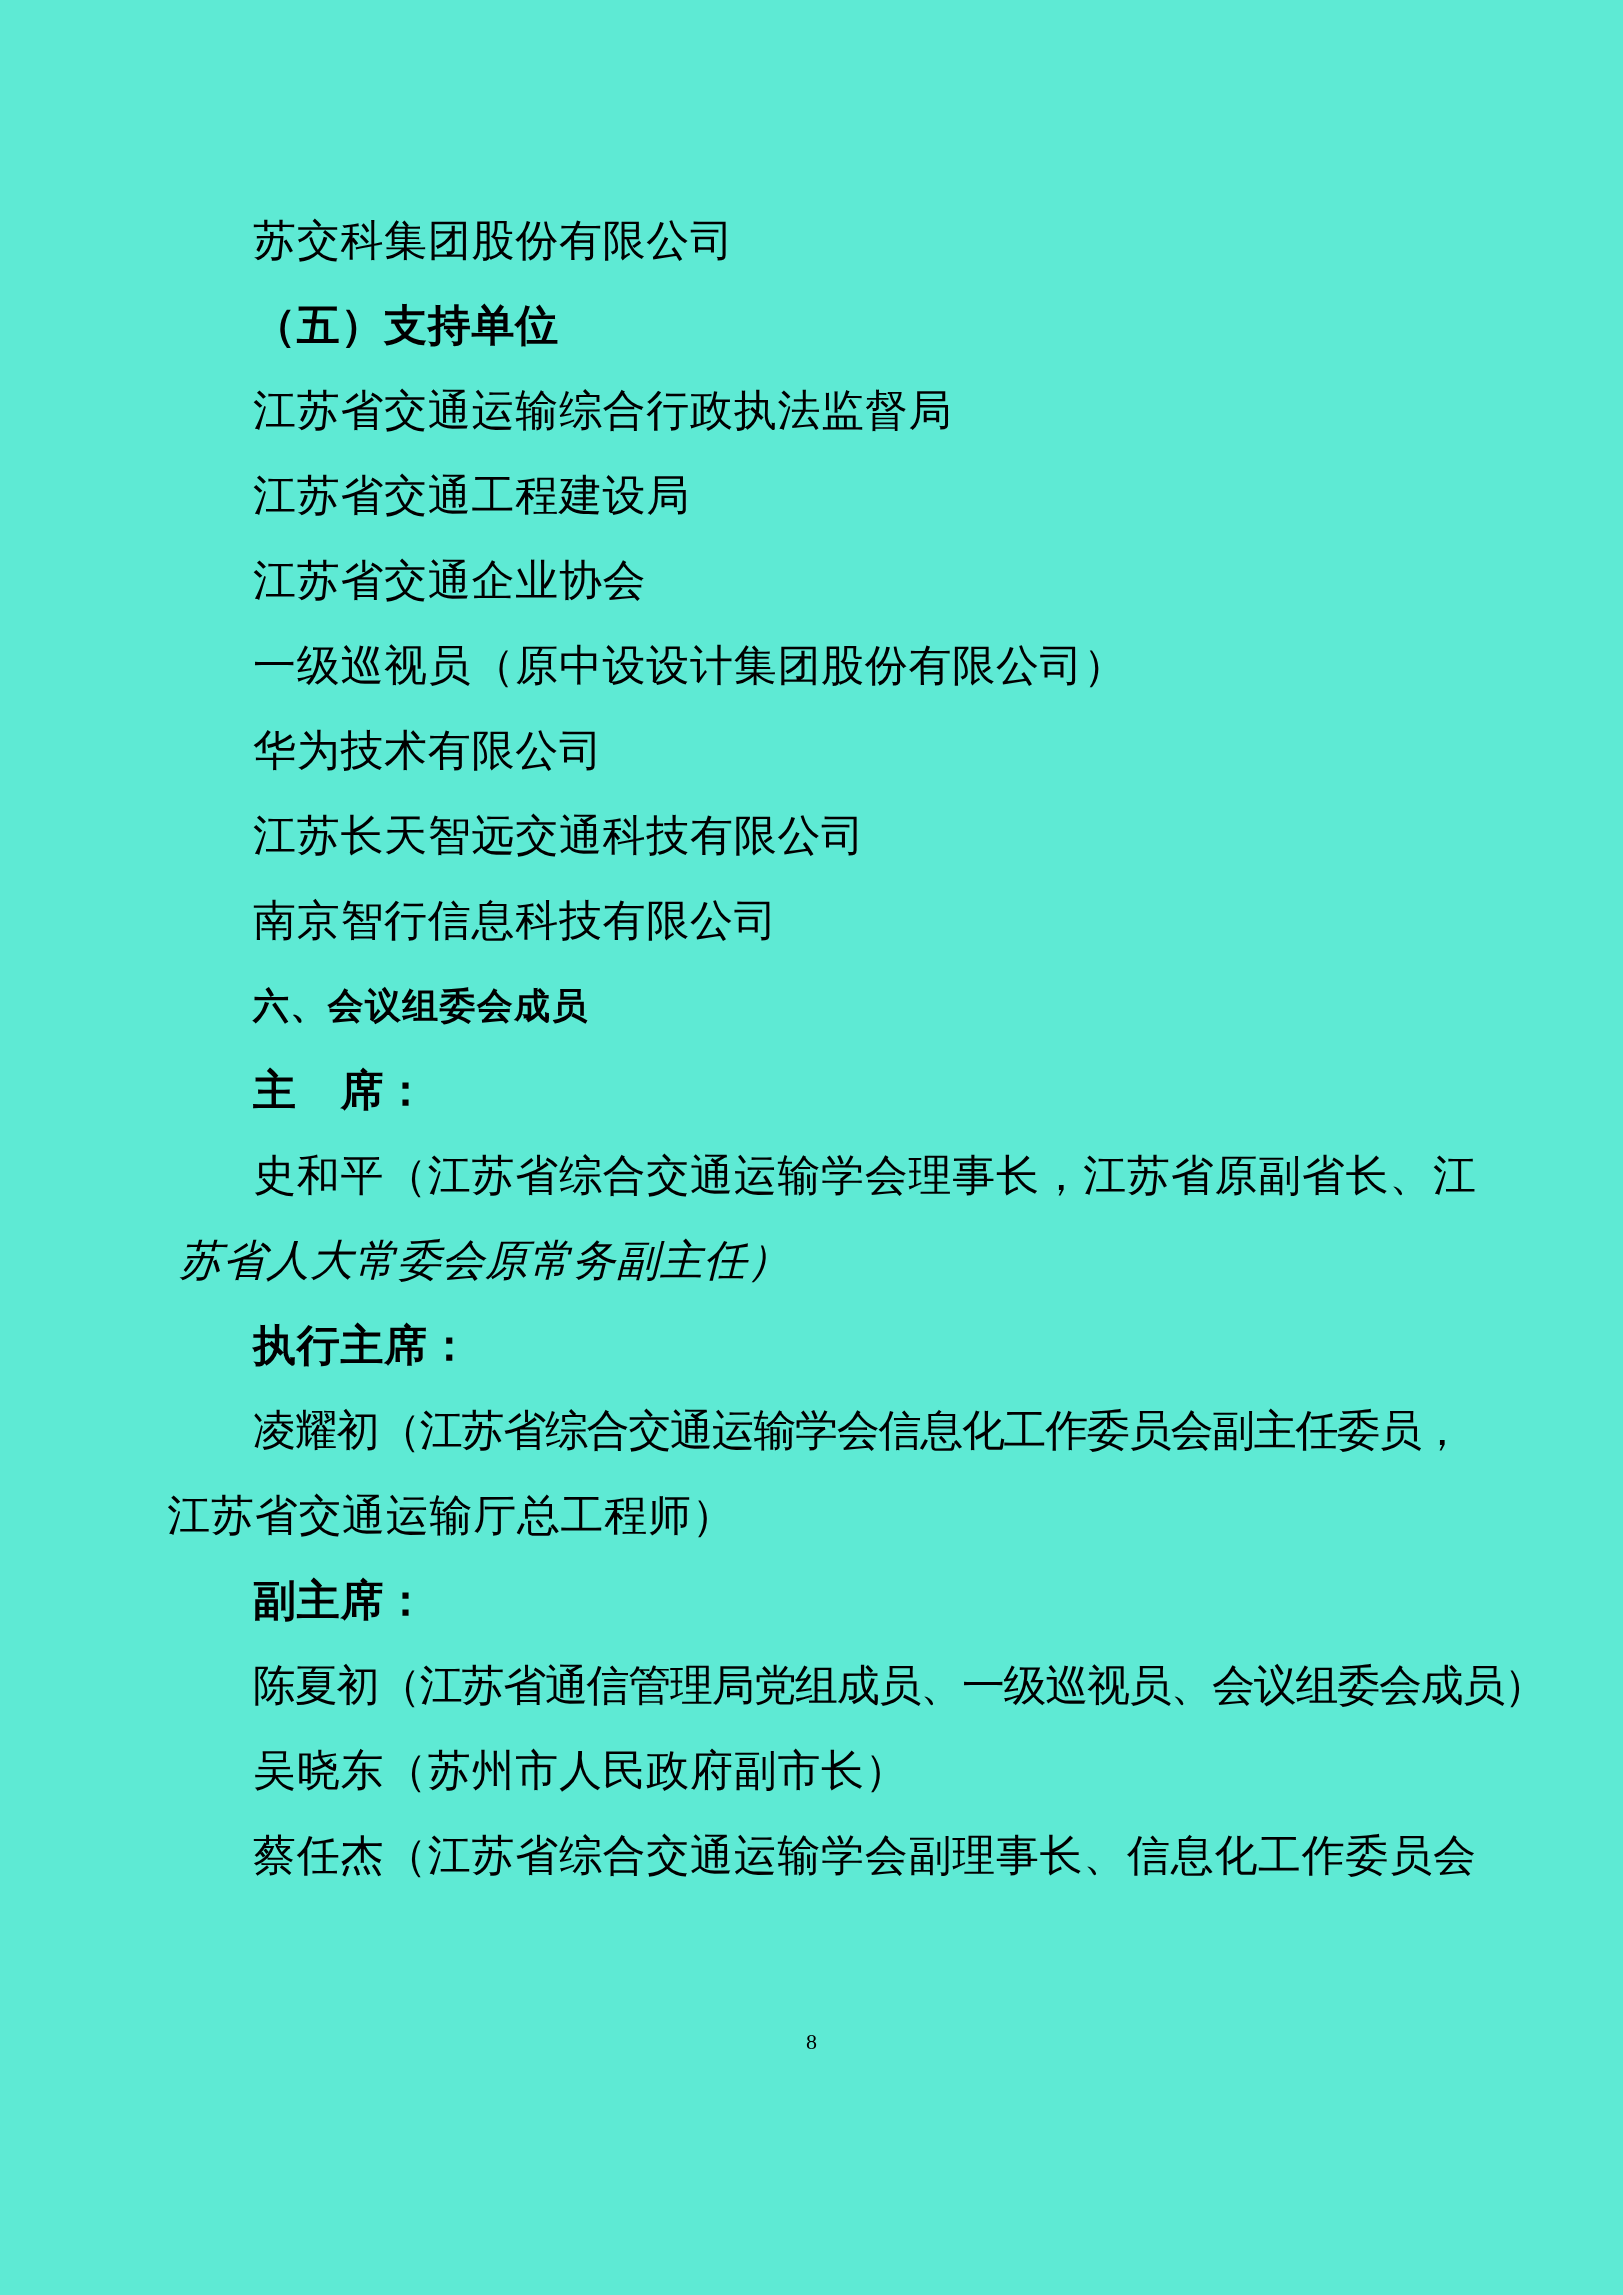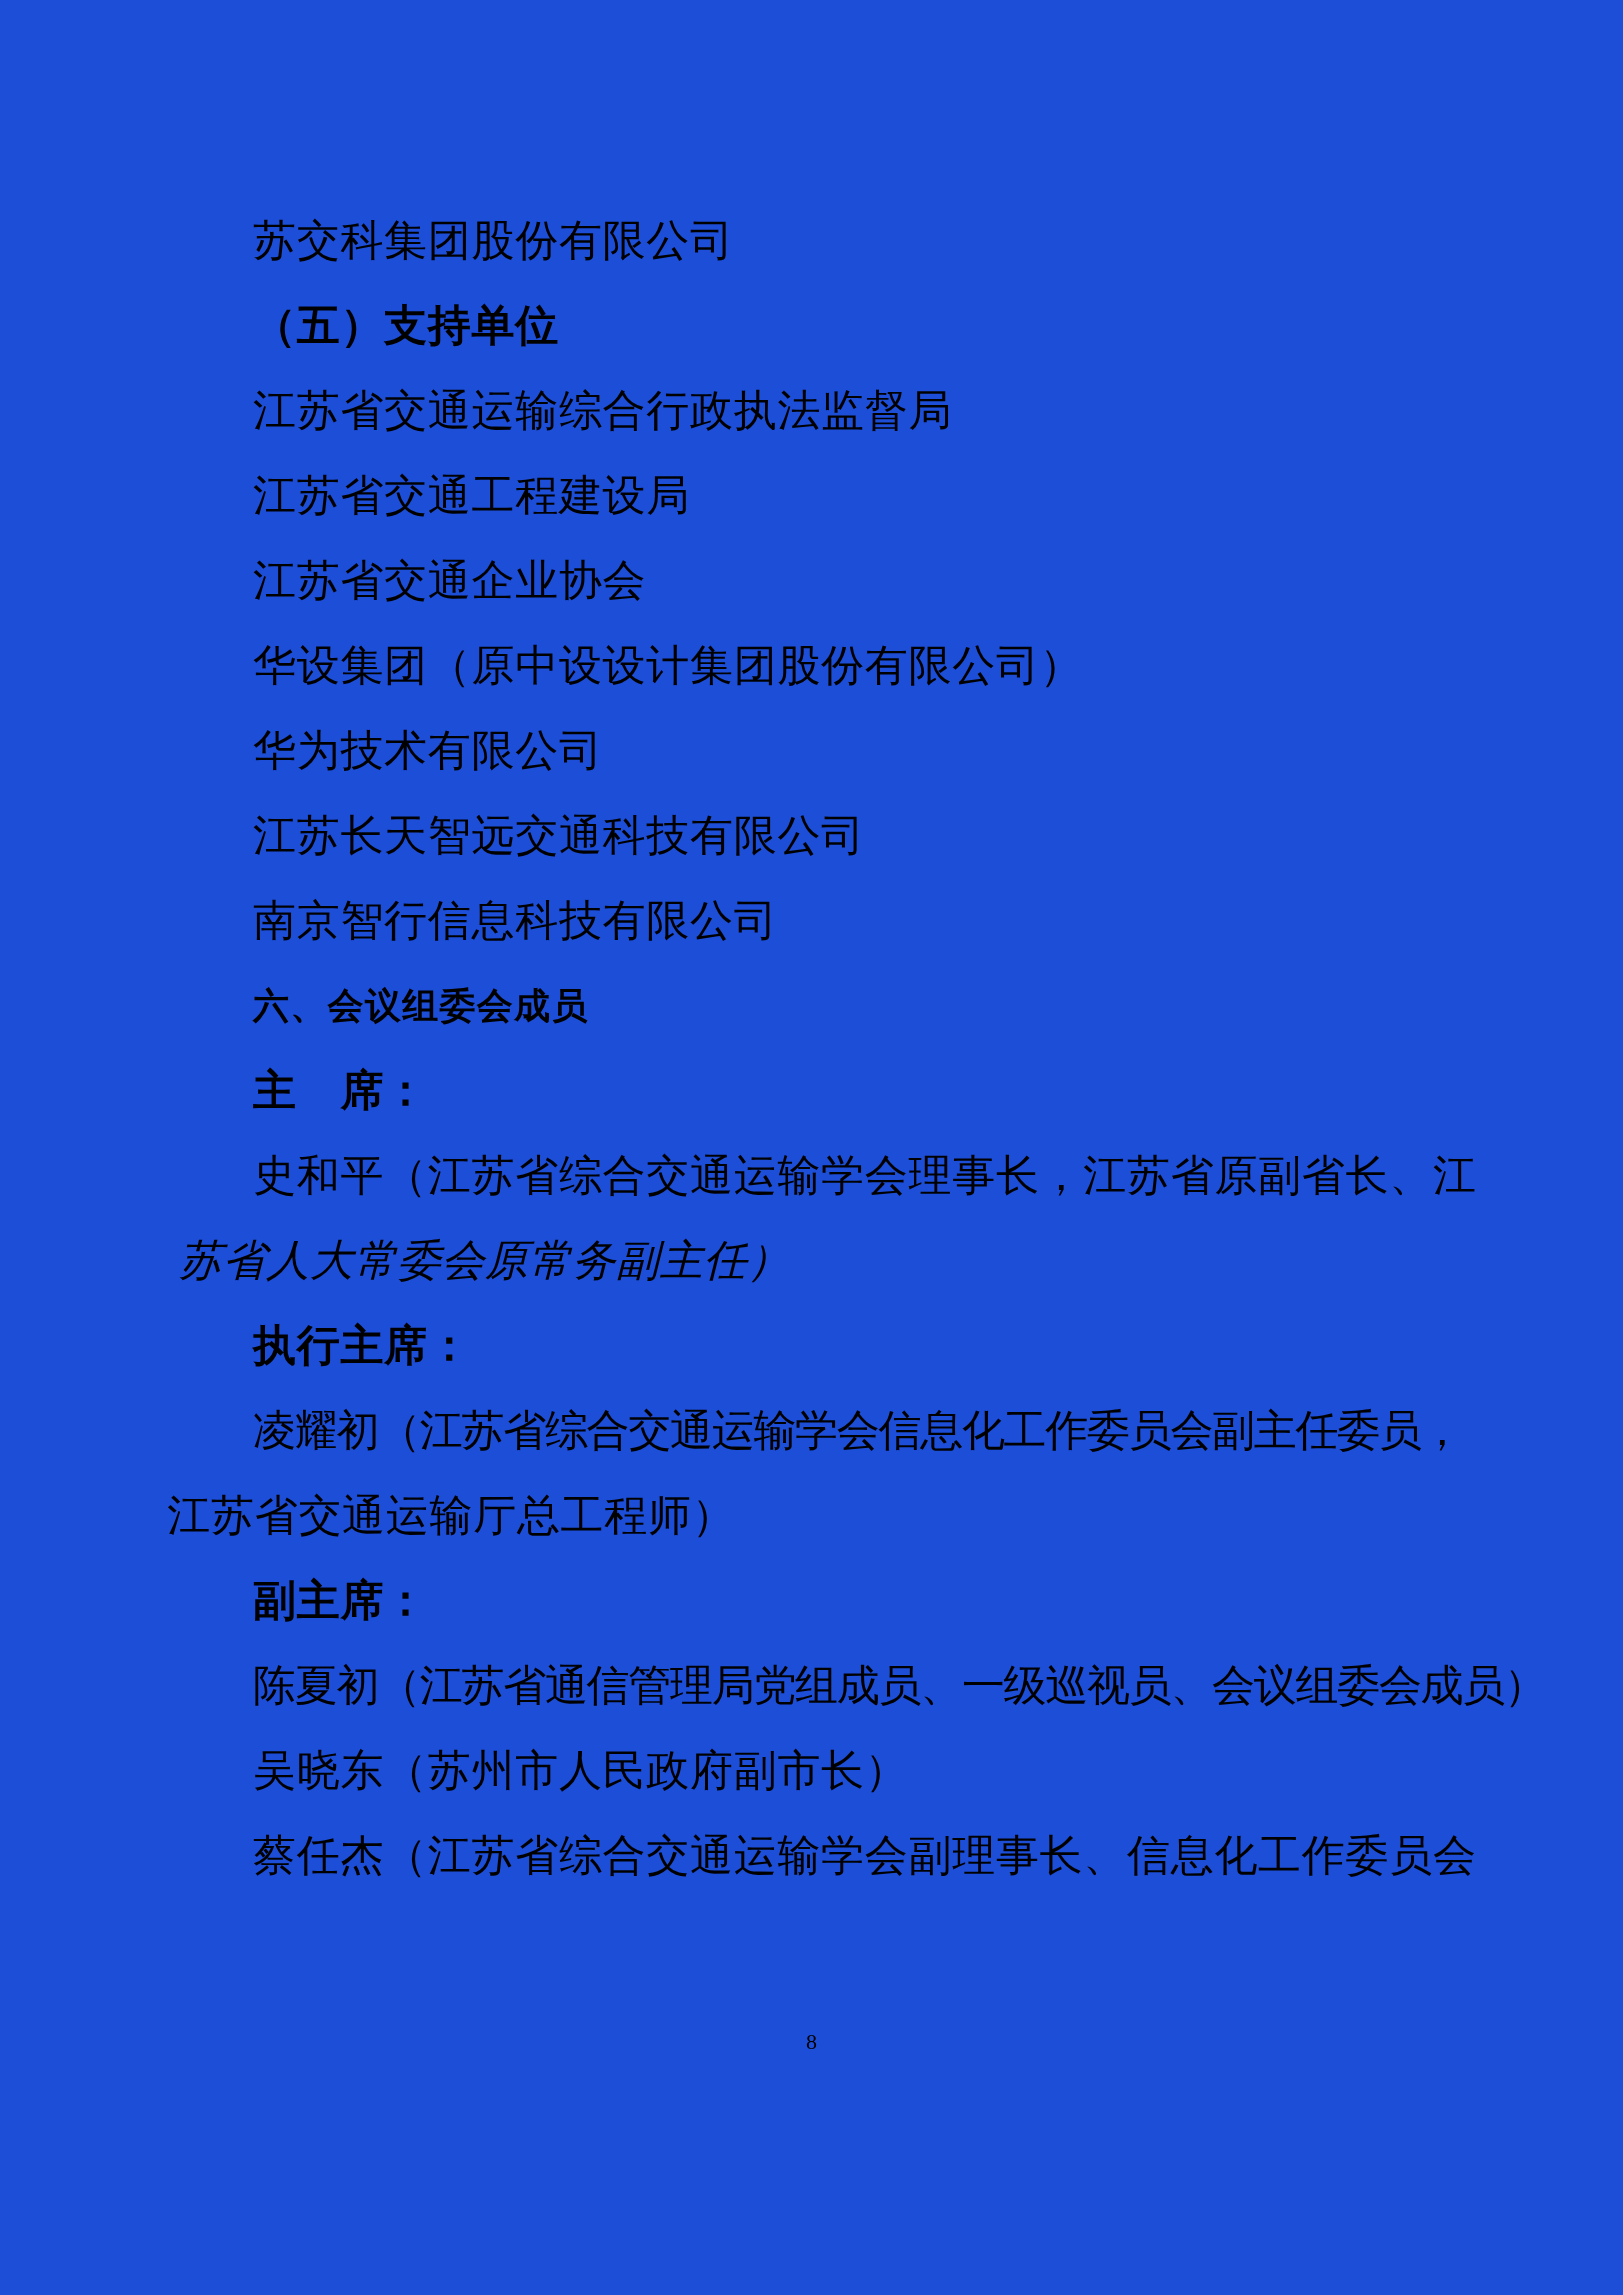--- a/index.html
+++ b/index.html
@@ -4,21 +4,21 @@
 <style>
   html, body {
     margin: 0;
     padding: 0;
     background: #ffffff;
   }
   .page {
     position: relative;
     width: 1623px;
     height: 2295px;
-    background: #1d4ed8;
+    background: #5eead4;
     overflow: hidden;
     font-family: "Liberation Serif", "DejaVu Serif", serif;
     color: #000000;
   }
   .content {
     position: absolute;
     left: 164px;
     top: 198px;
     width: 1309px;
   }
@@ -54,21 +54,21 @@
 </head>
 <body>
 
 <div class="page">
   <div class="content">
     <div class="line indent">苏交科集团股份有限公司</div>
     <div class="line indent bold">（五）支持单位</div>
     <div class="line indent">江苏省交通运输综合行政执法监督局</div>
     <div class="line indent">江苏省交通工程建设局</div>
     <div class="line indent">江苏省交通企业协会</div>
-    <div class="line indent">华设集团（原中设设计集团股份有限公司）</div>
+    <div class="line indent">一级巡视员（原中设设计集团股份有限公司）</div>
     <div class="line indent">华为技术有限公司</div>
     <div class="line indent">江苏长天智远交通科技有限公司</div>
     <div class="line indent">南京智行信息科技有限公司</div>
     <div class="line indent hei">六、会议组委会成员</div>
     <div class="line indent bold">主　席：</div>
     <div class="line indent">史和平（江苏省综合交通运输学会理事长，江苏省原副省长、江</div>
     <div class="line cont-a">苏省人大常委会原常务副主任）</div>
     <div class="line indent bold">执行主席：</div>
     <div class="line indent tight">凌耀初（江苏省综合交通运输学会信息化工作委员会副主任委员，</div>
     <div class="line cont-b">江苏省交通运输厅总工程师）</div>

